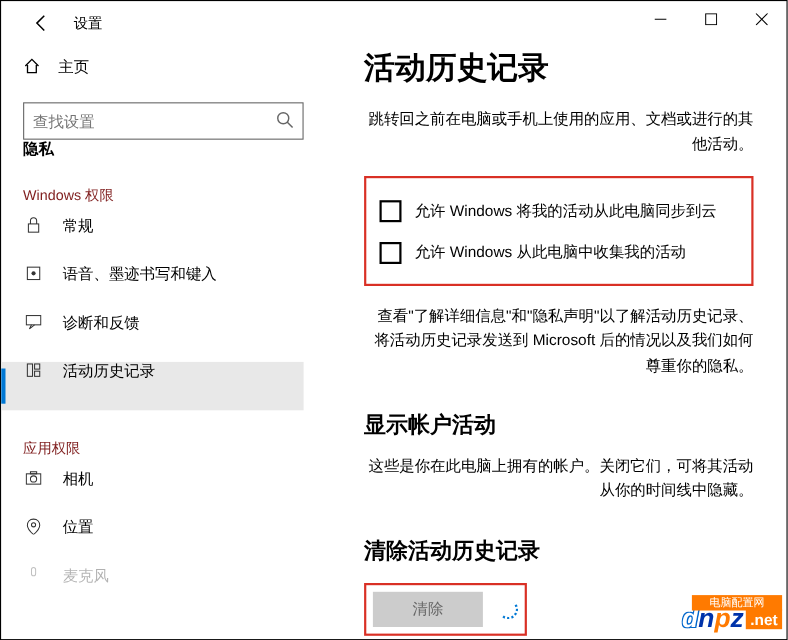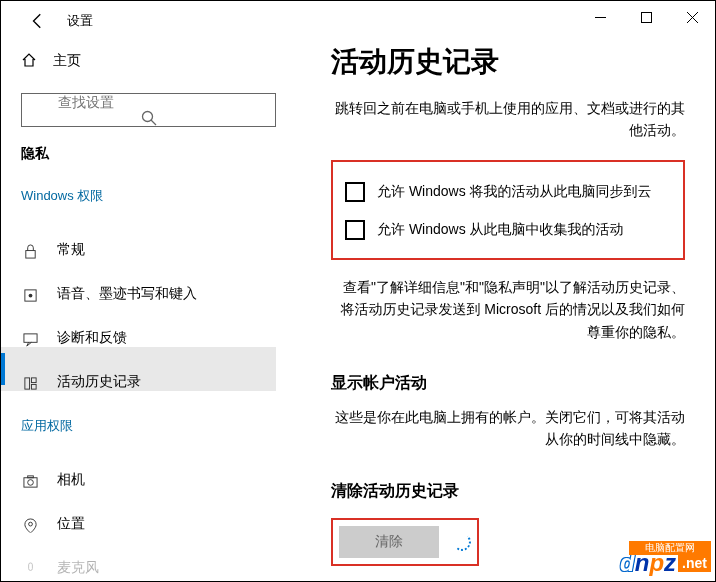--- a/index.html
+++ b/index.html
@@ -61,48 +61,46 @@
       height: 40px;
       margin-bottom: 12px;
       cursor: default;
     }
     .home-row .icon { margin-right: 16px; }
     .search-box {
       display: flex;
       align-items: center;
       border: 1px solid #666;
       height: 34px;
-      margin-bottom: 18px;
       padding: 0 8px;
-      flex-direction: column;
     }
     .search-input {
       border: none;
       outline: none;
       flex: 1;
       font-size: 14px;
       font-family: inherit;
       color: #666;
       background: transparent;
     }
     .search-icon { width: 16px; height: 16px; color: #666; }
     .group-title {
       font-weight: 600;
       font-size: 14px;
       margin-bottom: 24px;
     }
     .section-heading {
-      color: #0369a1;
+      color: #7f1d1d;
       font-size: 13px;
       margin-top: 10px;
       margin-bottom: 10px;
     }
     .nav-item {
       display: flex;
-      align-items: flex-end;
+      align-items: flex-start;
       height: 44px;
       cursor: default;
       position: relative;
       margin-left: -20px;
       padding-left: 20px;
     }
     .nav-item .icon {
       width: 18px;
       margin-right: 18px;
       display: flex;
@@ -152,21 +150,21 @@
     }
     .checkbox-row:last-child { margin-bottom: 10px; }
     .checkbox {
       width: 20px;
       height: 20px;
       border: 2px solid #000;
       margin-right: 12px;
       flex-shrink: 0;
     }
     .section-title {
-      font-size: 16px;
+      font-size: 20px;
       font-weight: 600;
       margin-top: 30px;
       margin-bottom: 12px;
     }
     .clear-group {
       border: 2px solid #d93025;
       padding: 6px;
       display: inline-flex;
       align-items: center;
       margin-top: 4px;

